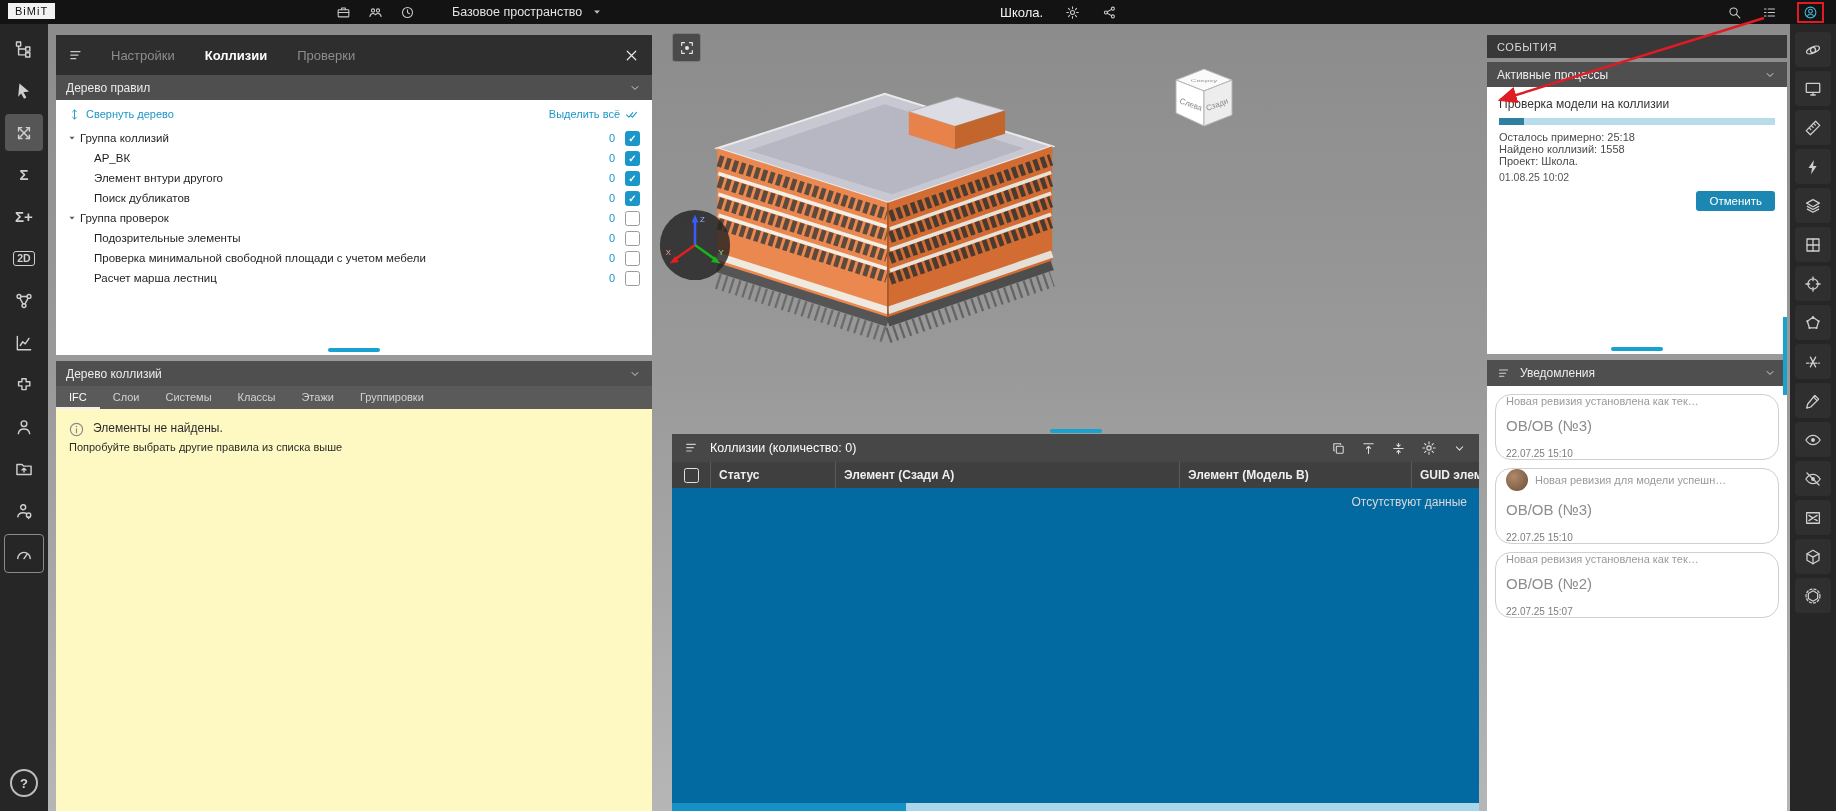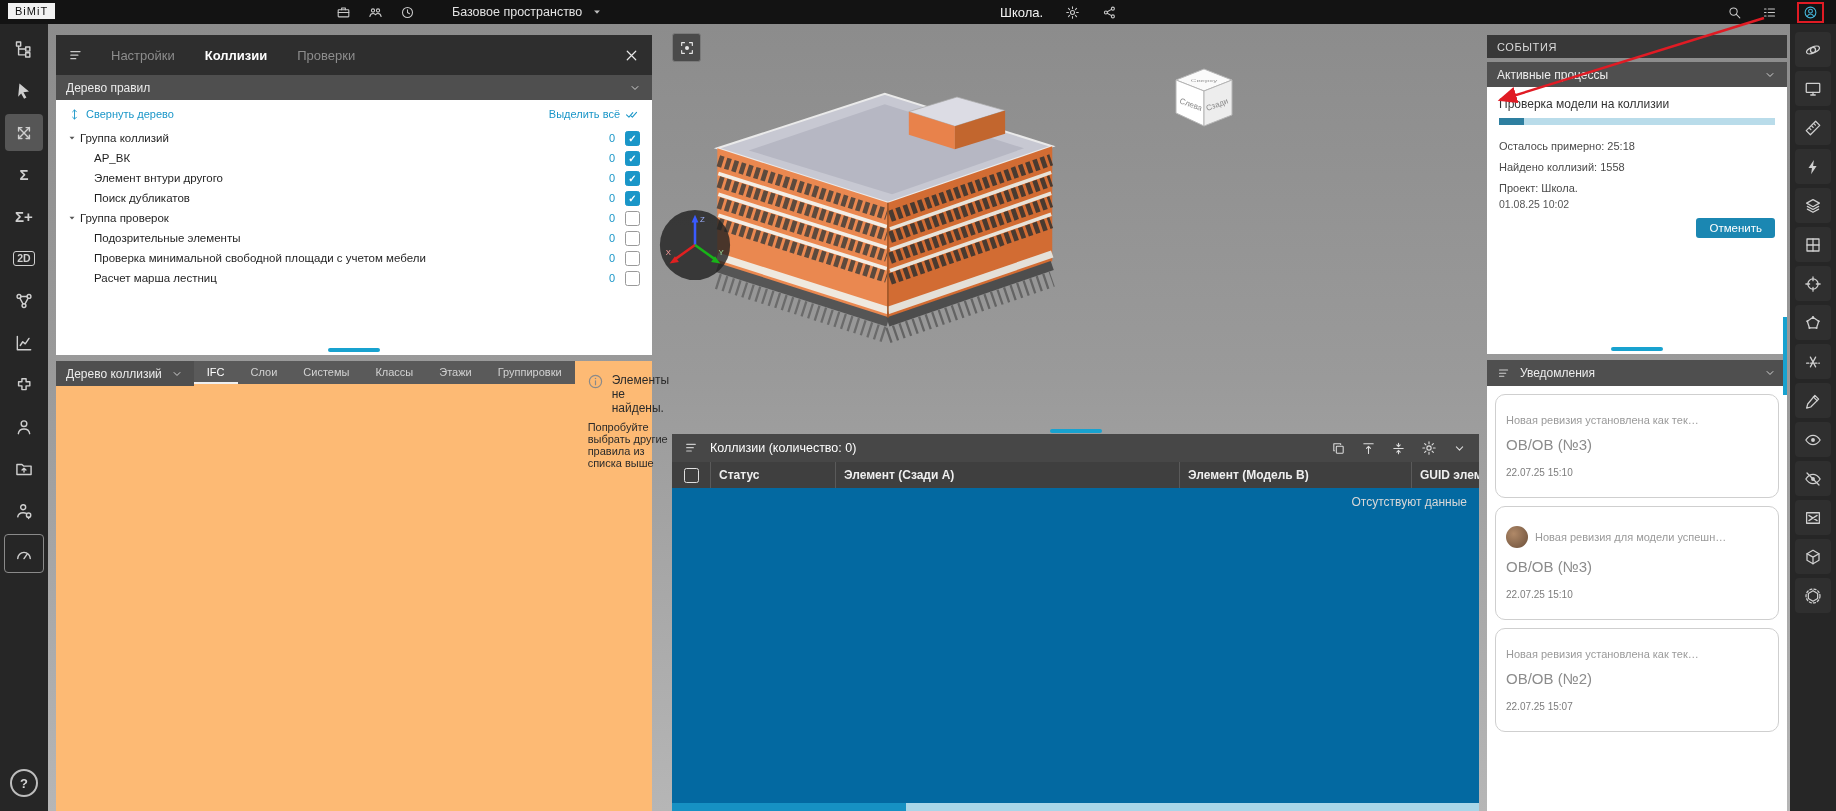--- a/index.html
+++ b/index.html
@@ -62,21 +62,21 @@
   .grp .tlab{font-weight:normal}
   .tlab{flex:1;white-space:nowrap;overflow:hidden;text-overflow:ellipsis}
   .tcnt{color:#1a96c8;margin:0 10px;font-size:11px}
   .cb{width:13px;height:13px;flex:none;border:1.5px solid #9a9a9a;border-radius:2.5px;background:#fff;
       display:inline-flex;align-items:center;justify-content:center;font-size:10px;color:#fff}
   .cb.on{background:#1a96c8;border-color:#1a96c8}
   .cb.on::after{content:"✓";font-weight:bold}
   .cb.dark{background:transparent;border-color:#e0e0e0}
   .hdash{height:10px;flex:none;display:flex;align-items:center;justify-content:center}
   .dash{width:52px;height:4px;background:#18a2cf;border-radius:2px}
-  .coll-sec{flex:1;background:#fdba74;display:flex;flex-direction:row}
+  .coll-sec{flex:1;background:#fef9c3;display:flex;flex-direction:column}
   .ifcbar{height:23px;flex:none;background:#5a5a5a;display:flex;align-items:stretch}
   .ifctab{padding:0 13px;font-size:11px;color:#d2d2d2;display:flex;align-items:center;border-bottom:2px solid transparent}
   .ifctab.act{color:#fff;border-color:#f0f0f0}
   .empty-info{padding:12px 12px;display:flex;gap:8px;color:#8a8a8a}
   .empty-info .txts{font-size:12px;color:#2b2b2b}
   .empty-info .hint{font-size:11px;margin-top:6px;margin-left:-24px}
 
   
   .cpanel{position:absolute;left:672px;top:427px;bottom:0;width:807px;z-index:10;display:flex;flex-direction:column}
   .cpanel .hdash{height:7px;background:transparent}
@@ -94,27 +94,27 @@
 
   
   .epanel{position:absolute;left:1487px;top:35px;bottom:0;width:300px;z-index:10;display:flex;flex-direction:column}
   .ehead{height:23px;flex:none;background:#383838;color:#dadada;font-size:11px;letter-spacing:.6px;
          display:flex;align-items:center;padding:0 10px}
   .proc-sec{margin-top:4px;height:292px;flex:none;background:#fff;display:flex;flex-direction:column}
   .pcard{padding:10px 12px;display:flex;flex-direction:column;flex:1}
   .pname{font-size:12px;color:#333}
   .ptrack{height:7px;background:#b9dcea;margin:7px 0 6px}
   .pfill{height:100%;background:#2e7fa0}
-  .pline{font-size:11px;color:#4a4a4a;margin-top:9px}
+  .pline{font-size:11px;color:#4a4a4a;margin-top:0}
   .ptime{font-size:10.5px;color:#555;margin-top:4px}
   .cancel{align-self:flex-end;margin-top:8px;background:#1b87b2;color:#fff;font-size:11.5px;
           padding:4px 13px;border-radius:3px;border:none;font-family:inherit}
   .notif-sec{margin-top:6px;flex:1;background:#fff;display:flex;flex-direction:column;position:relative;overflow:hidden}
   .vthumb{position:absolute;right:0;top:282px;width:4px;height:78px;background:#18a2cf}
-  .ncard{border:1px solid #cfcfcf;border-radius:10px;margin:8px 8px 0;padding:19px 10px;background:#fff}
+  .ncard{border:1px solid #cfcfcf;border-radius:16px;margin:8px 8px 0;padding:0 10px;background:#fff}
   .nhead{display:flex;align-items:center;gap:7px;min-width:0}
   .avatar{width:22px;height:22px;border-radius:50%;flex:none;
           background:radial-gradient(circle at 35% 35%,#b08968,#6b4f3a)}
   .ntitle{font-size:11px;color:#9a9a9a;white-space:nowrap;overflow:hidden;text-overflow:ellipsis}
   .nmodel{font-size:15px;color:#8c8c8c;margin-top:10px}
   .ntime{font-size:10px;color:#7d7d7d;margin-top:14px}
 
   .annot{position:absolute;left:0;top:0;z-index:60;pointer-events:none}
 </style>
 </head>

